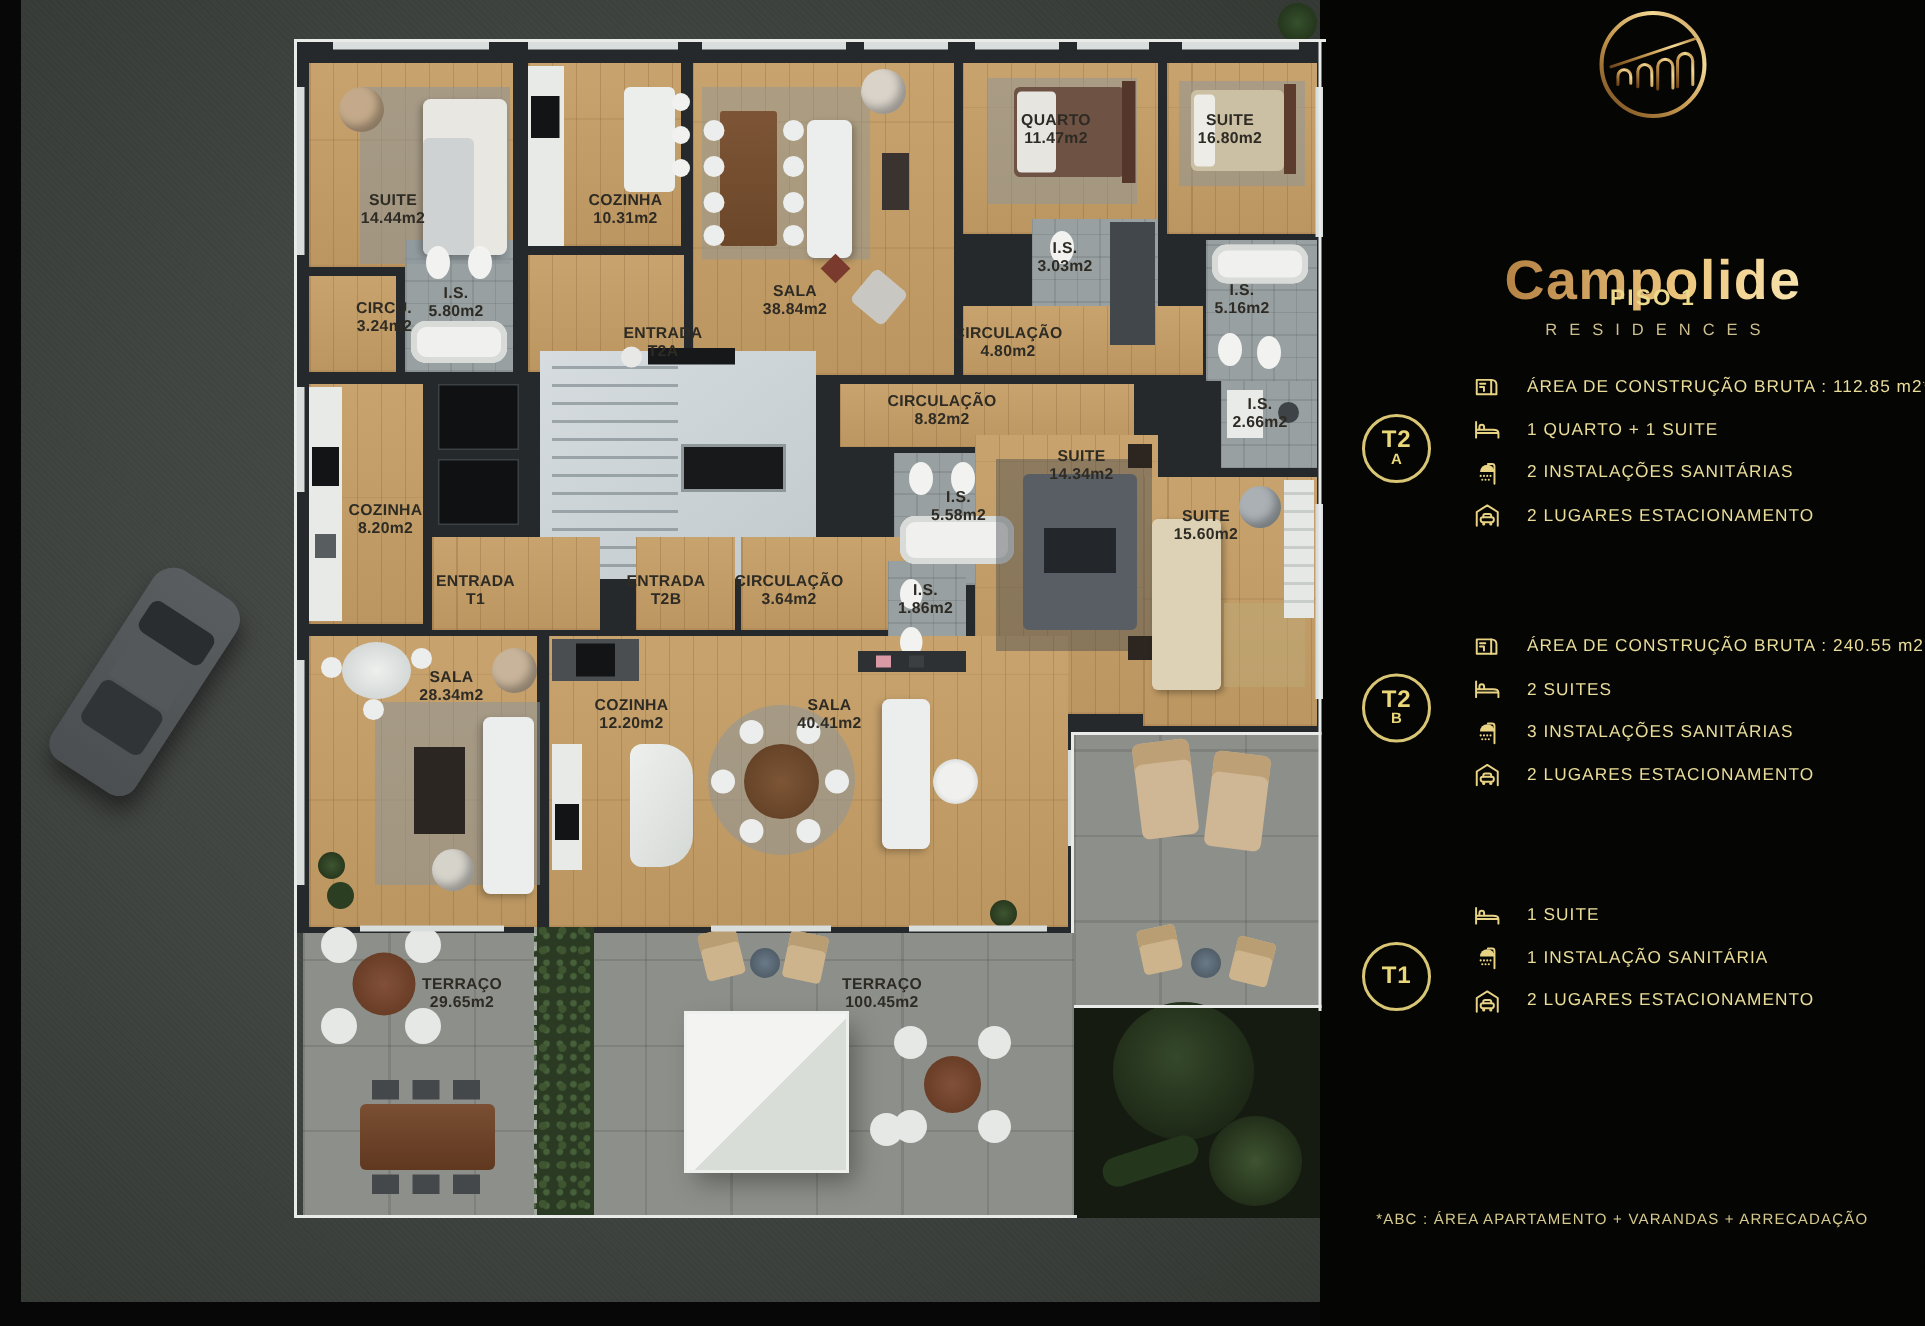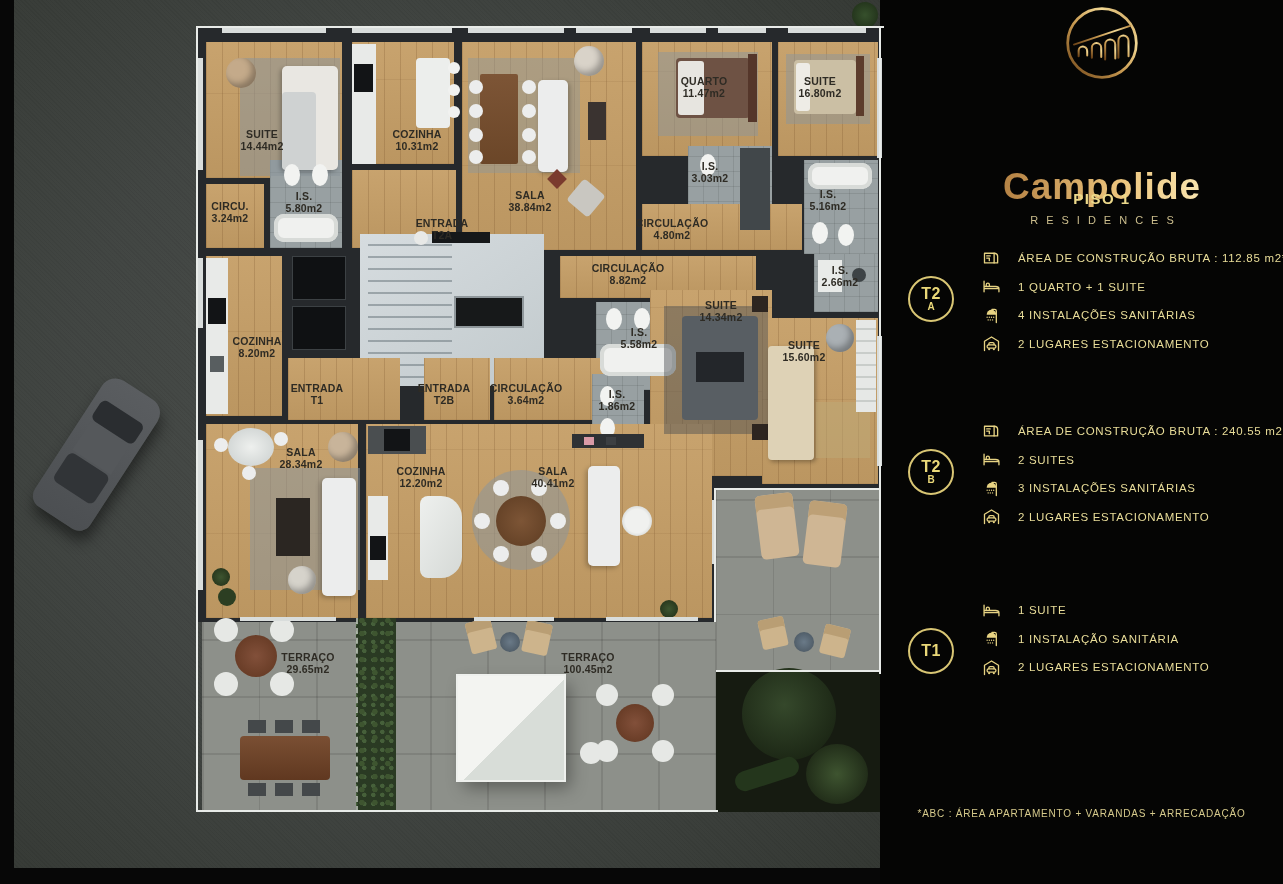--- a/index.html
+++ b/index.html
@@ -243,21 +243,21 @@
     <div class="wline" style="left:196px;top:26px;width:2px;height:786px;"></div>
     <div class="wline" style="left:879px;top:26px;width:2px;height:648px;"></div>
     <div class="wline" style="left:196px;top:810px;width:522px;height:2px;"></div>
     <div class="wline" style="left:714px;top:488px;width:167px;height:2px;"></div>
     <div class="wline" style="left:714px;top:490px;width:2px;height:132px;"></div>
     <div class="wline" style="left:716px;top:670px;width:165px;height:2px;"></div>
 
     <div class="rlabel" style="left:262px;top:140px;"><span>SUITE</span><br><span>14.44m2</span></div>
     <div class="rlabel" style="left:417px;top:140px;"><span>COZINHA</span><br><span>10.31m2</span></div>
     <div class="rlabel" style="left:304px;top:202px;"><span>I.S.</span><br><span>5.80m2</span></div>
-    <div class="rlabel" style="left:230px;top:212px;"><span>CIRCU.</span><br><span>3.24m2</span></div>
+    <div class="rlabel" style="left:256px;top:212px;text-align:right;"><span>CIRCU.</span><br><span>3.24m2</span></div>
     <div class="rlabel" style="left:442px;top:229px;"><span>ENTRADA</span><br><span>T2A</span></div>
     <div class="rlabel" style="left:530px;top:201px;"><span>SALA</span><br><span>38.84m2</span></div>
     <div class="rlabel" style="left:704px;top:87px;"><span>QUARTO</span><br><span>11.47m2</span></div>
     <div class="rlabel" style="left:820px;top:87px;"><span>SUITE</span><br><span>16.80m2</span></div>
     <div class="rlabel" style="left:710px;top:172px;"><span>I.S.</span><br><span>3.03m2</span></div>
     <div class="rlabel" style="left:828px;top:200px;"><span>I.S.</span><br><span>5.16m2</span></div>
     <div class="rlabel" style="left:672px;top:229px;"><span>CIRCULAÇÃO</span><br><span>4.80m2</span></div>
     <div class="rlabel" style="left:628px;top:274px;"><span>CIRCULAÇÃO</span><br><span>8.82m2</span></div>
     <div class="rlabel" style="left:639px;top:338px;"><span>I.S.</span><br><span>5.58m2</span></div>
     <div class="rlabel" style="left:721px;top:311px;"><span>SUITE</span><br><span>14.34m2</span></div>
@@ -336,21 +336,21 @@
                 <path class="fl" d="M6.5 11a5.5 5.5 0 0 1 11 0z"></path>
                 <circle class="fl" cx="7" cy="14" r=".8"></circle>
                 <circle class="fl" cx="9.5" cy="14" r=".8"></circle>
                 <circle class="fl" cx="12" cy="14" r=".8"></circle>
                 <circle class="fl" cx="14.5" cy="14" r=".8"></circle>
                 <circle class="fl" cx="8.2" cy="17" r=".8"></circle>
                 <circle class="fl" cx="10.7" cy="17" r=".8"></circle>
                 <circle class="fl" cx="13.2" cy="17" r=".8"></circle>
               </svg>
             </span>
-          <span class="spec-text">4 INSTALAÇÕES SANITÁRIAS</span>
+          <span class="spec-text">2 INSTALAÇÕES SANITÁRIAS</span>
         </div>
         <div class="spec-row">
           <span class="spec-icon">
               <svg viewBox="0 0 24 24">
                 <path d="M4 20V9.5L12 4.5 20 9.5V20"></path>
                 <rect x="7" y="13.5" width="10" height="3.8" rx="1.6"></rect>
                 <path d="M9 13.5v-1.2c0-.8.6-1.3 1.4-1.3h3.2c.8 0 1.4.5 1.4 1.3v1.2"></path>
                 <circle class="fl" cx="9.3" cy="18.6" r="1.2"></circle>
                 <circle class="fl" cx="14.7" cy="18.6" r="1.2"></circle>
               </svg>

